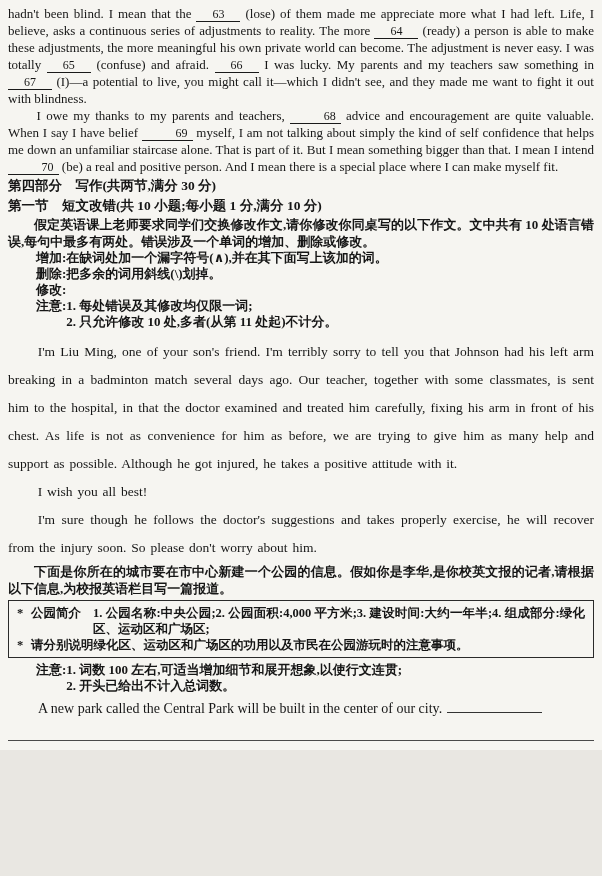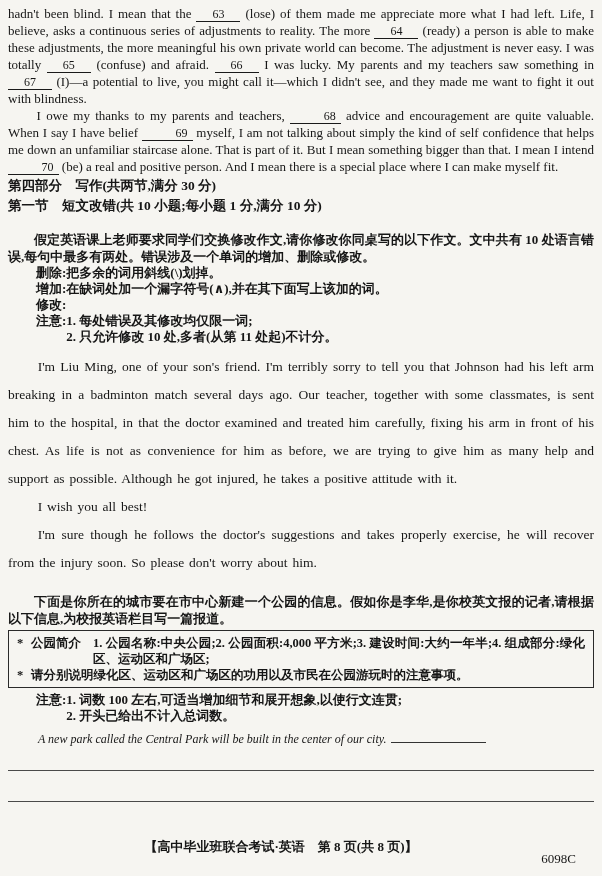--- a/index.html
+++ b/index.html
@@ -1,18 +1,18 @@
 <!DOCTYPE html>
 <html><head>
 <meta charset="utf-8">
 <style>
   html,body{margin:0;padding:0;background:#e9e7e2;}
   .page{
     position:relative;
-    width:602px;height:876px;
+    width:602px;height:750px;
     box-sizing:border-box;
     background:#f6f5f1;
     color:#161616;
     padding:5px 8px 0 8px;
     overflow:hidden;
     font-family:"Liberation Serif","DejaVu Serif",serif;
   }
   
   .cloze p{
     margin:0;
@@ -32,21 +32,21 @@
   }
   
   .zh{font-weight:600;}
   .hd{
     margin:2px 0 0 0;
     font-size:13.5px;
     line-height:18px;
     font-weight:700;
   }
   .intro{
-    margin:17px 0 0 0;
+    margin:2px 0 0 0;
     font-size:13px;
     line-height:16.5px;
     text-indent:2em;
     text-align:justify;
   }
   .rules{padding-left:28px;}
   .rule-row{
     display:flex;
     font-size:13px;
     line-height:16px;
@@ -72,23 +72,22 @@
     line-height:16px;
   }
   .box-row{display:flex;}
   .box-star{flex:0 0 14px;font-weight:700;}
   .box-label{flex:0 0 auto;font-weight:700;margin-right:12px;}
   .box-text{flex:1 1 auto;text-align:justify;}
   .notes{padding-left:28px;margin-top:4px;}
   .opening{
     margin:6px 0 0 0;
     padding-left:30px;
-    font-size:12px;
+    font-size:14px;
     line-height:18px;
-    font-style:italic;
   }
   .tail-line{
     display:inline-block;
     width:95px;height:11px;
     border-bottom:1.2px solid #333;
     margin-left:5px;
   }
   .write-line{
     border-top:1.1px solid #4a4a4a;
     height:0;width:586px;
@@ -125,26 +124,26 @@
     <p class="indent">I owe my thanks to my parents and teachers, <span class="blank">68</span> advice and encouragement are quite valuable. When I say I have belief <span class="blank">69</span> myself, I am not talking about simply the kind of self confidence that helps me down an unfamiliar staircase alone. That is part of it. But I mean something bigger than that. I mean I intend <span class="blank">70</span> (be) a real and positive person. And I mean there is a special place where I can make myself fit.</p>
   </section>
 
   <div class="hd zh">第四部分　写作(共两节,满分 30 分)</div>
   <div class="hd zh">第一节　短文改错(共 10 小题;每小题 1 分,满分 10 分)</div>
 
   <p class="intro zh">假定英语课上老师要求同学们交换修改作文,请你修改你同桌写的以下作文。文中共有 10 处语言错误,每句中最多有两处。错误涉及一个单词的增加、删除或修改。</p>
 
   <div class="rules zh">
     <div class="rule-row">
+      <span class="rule-label">增加:</span>
+      <span>在缺词处加一个漏字符号(∧),并在其下面写上该加的词。</span>
+    </div>
+    <div class="rule-row">
       <span class="rule-label">删除:</span>
       <span>把多余的词用斜线(\)划掉。</span>
-    </div>
-    <div class="rule-row">
-      <span class="rule-label">增加:</span>
-      <span>在缺词处加一个漏字符号(∧),并在其下面写上该加的词。</span>
     </div>
     <div class="rule-row">
       <span class="rule-label">修改:</span>
     </div>
     <div class="rule-row">
       <span class="rule-label">注意:</span>
       <span class="rule-items">
         <div>1. 每处错误及其修改均仅限一词;</div>
         <div>2. 只允许修改 10 处,多者(从第 11 处起)不计分。</div>
       </span>

